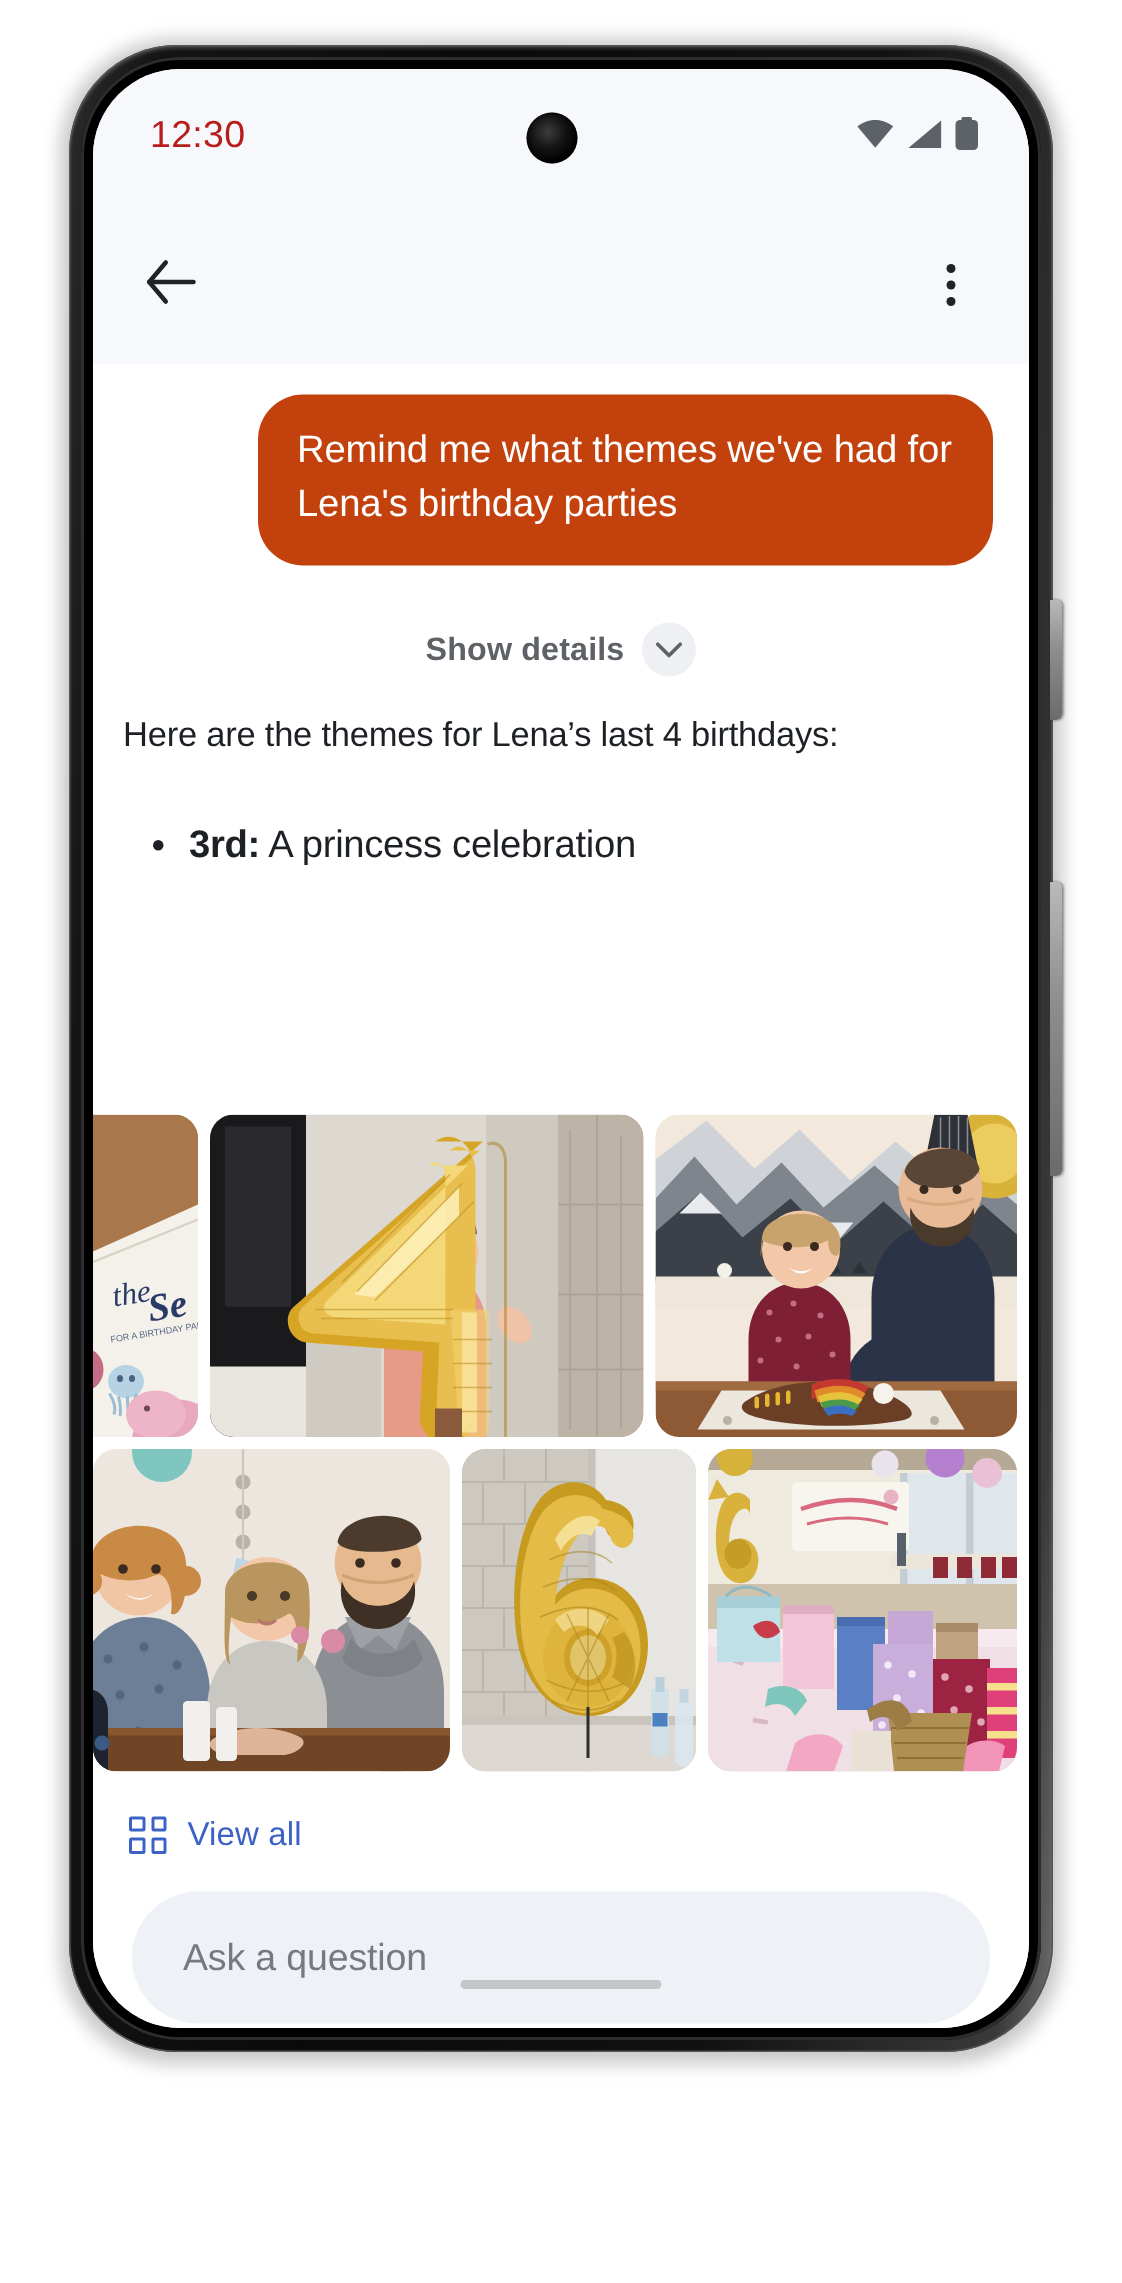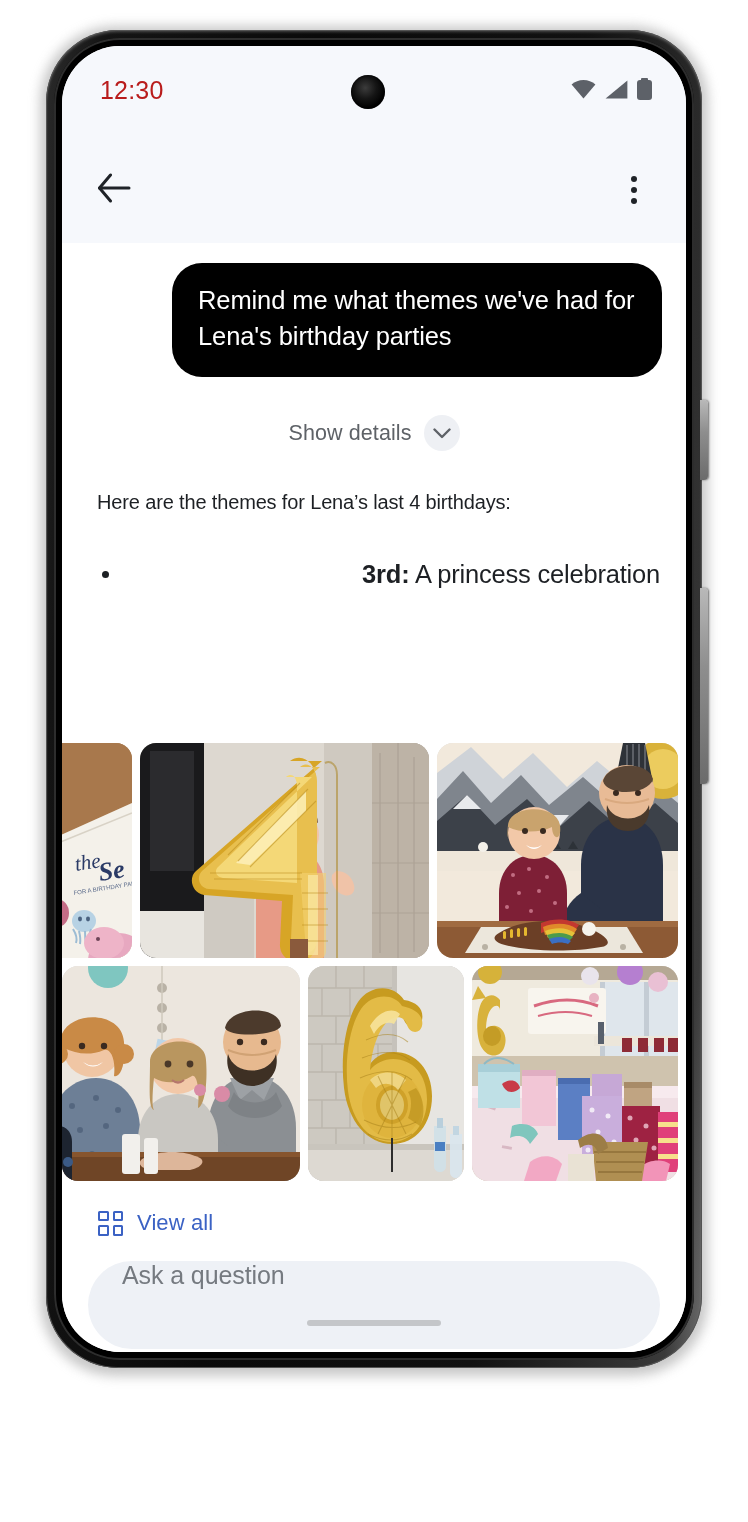--- a/index.html
+++ b/index.html
@@ -68,64 +68,64 @@
   .toolbar{position:absolute;left:0;top:100px;width:624px;height:90px;}
   .back-btn{position:absolute;left:24px;top:16px;width:56px;height:56px;display:flex;align-items:center;justify-content:center;border-radius:50%;cursor:pointer;}
   .kebab-btn{position:absolute;right:24px;top:16px;width:56px;height:56px;display:flex;flex-direction:column;align-items:center;justify-content:center;gap:5px;border-radius:50%;cursor:pointer;}
   .kebab-btn i{display:block;width:6px;height:6px;border-radius:50%;background:#1f2328;}
 
   
   .convo{position:absolute;left:0;top:197px;width:624px;height:1109px;background:#ffffff;}
 
   .bubble-wrap{position:absolute;right:24px;top:20px;max-width:490px;}
   .bubble{
-    background:#000000;color:#ffffff;border-radius:30px;
+    background:#c2410c;color:#ffffff;border-radius:30px;
     padding:20px 26px 22px 26px;font-size:25.5px;line-height:1.41;
     letter-spacing:-.1px;
   }
   .show-details{
     position:absolute;left:0;right:0;top:172px;display:flex;align-items:center;justify-content:center;gap:12px;cursor:pointer;
   }
-  .show-details .lbl{font-size:21.5px;color:#5e6267;letter-spacing:.1px;}
+  .show-details .lbl{font-size:21.5px;color:#5e6267;letter-spacing:.1px;font-weight:bold;}
   .chev-circle{
     width:36px;height:36px;border-radius:50%;background:#eef0f4;
     display:flex;align-items:center;justify-content:center;
   }
 
   .answer{position:absolute;left:20px;top:230px;width:578px;}
-  .answer p{margin:15px;font-size:20px;line-height:1.45;color:#1d2024;letter-spacing:-.15px;}
-  .answer ul{margin:36px 0 0 0;padding:0 0 0 44px;list-style:none;text-align:right;}
+  .answer p{margin:0;font-size:23px;line-height:1.45;color:#1d2024;letter-spacing:-.15px;}
+  .answer ul{margin:36px 0 0 0;padding:0 0 0 44px;list-style:none;}
   .answer ul li{
     position:relative;font-size:25.5px;line-height:1.67;color:#1d2024;letter-spacing:-.2px;
   }
   .answer ul li:before{
     content:"";position:absolute;left:-24px;top:18px;width:7px;height:7px;border-radius:50%;background:#1d2024;
   }
   .answer ul li b{font-weight:bold;}
 
   
   .grid{position:absolute;left:0;top:500px;width:624px;}
   .grid-row{display:flex;gap:8px;margin-bottom:8px;overflow:hidden;}
   .ph{
     height:215px;border-radius:16px;overflow:hidden;position:relative;flex:none;
     background:#ddd;
   }
   .ph.clipleft{border-top-left-radius:0;border-bottom-left-radius:0;margin-left:-8px;}
   .ph svg{display:block;width:100%;height:100%;}
 
   .viewall{
-    position:absolute;left:36px;top:967px;display:flex;align-items:center;gap:14px;cursor:pointer;text-align:center;
+    position:absolute;left:24px;top:967px;display:flex;align-items:center;gap:14px;cursor:pointer;text-align:center;
   }
   .grid-icon{width:25px;height:25px;display:grid;grid-template-columns:1fr 1fr;grid-template-rows:1fr 1fr;gap:4px;}
   .grid-icon i{display:block;border:2.5px solid #3b62c4;border-radius:1.5px;}
   .viewall .lbl{font-size:22px;color:#3b62c4;letter-spacing:.1px;}
 
   .composer{
     position:absolute;left:26px;top:1018px;width:572px;height:88px;
-    background:#eef1f6;border-radius:44px;display:flex;cursor:text;
+    background:#eef1f6;border-radius:44px;display:flex;align-items:center;cursor:text;
   }
   .composer .ph-text{margin-left:34px;font-size:25px;color:#757a80;letter-spacing:-.1px;}
 
   .gesture-bar{
     position:absolute;left:50%;transform:translateX(-50%);bottom:26px;
     width:134px;height:6px;border-radius:3px;background:#c4c6c9;
   }
 </style>
 </head>
 <body>

